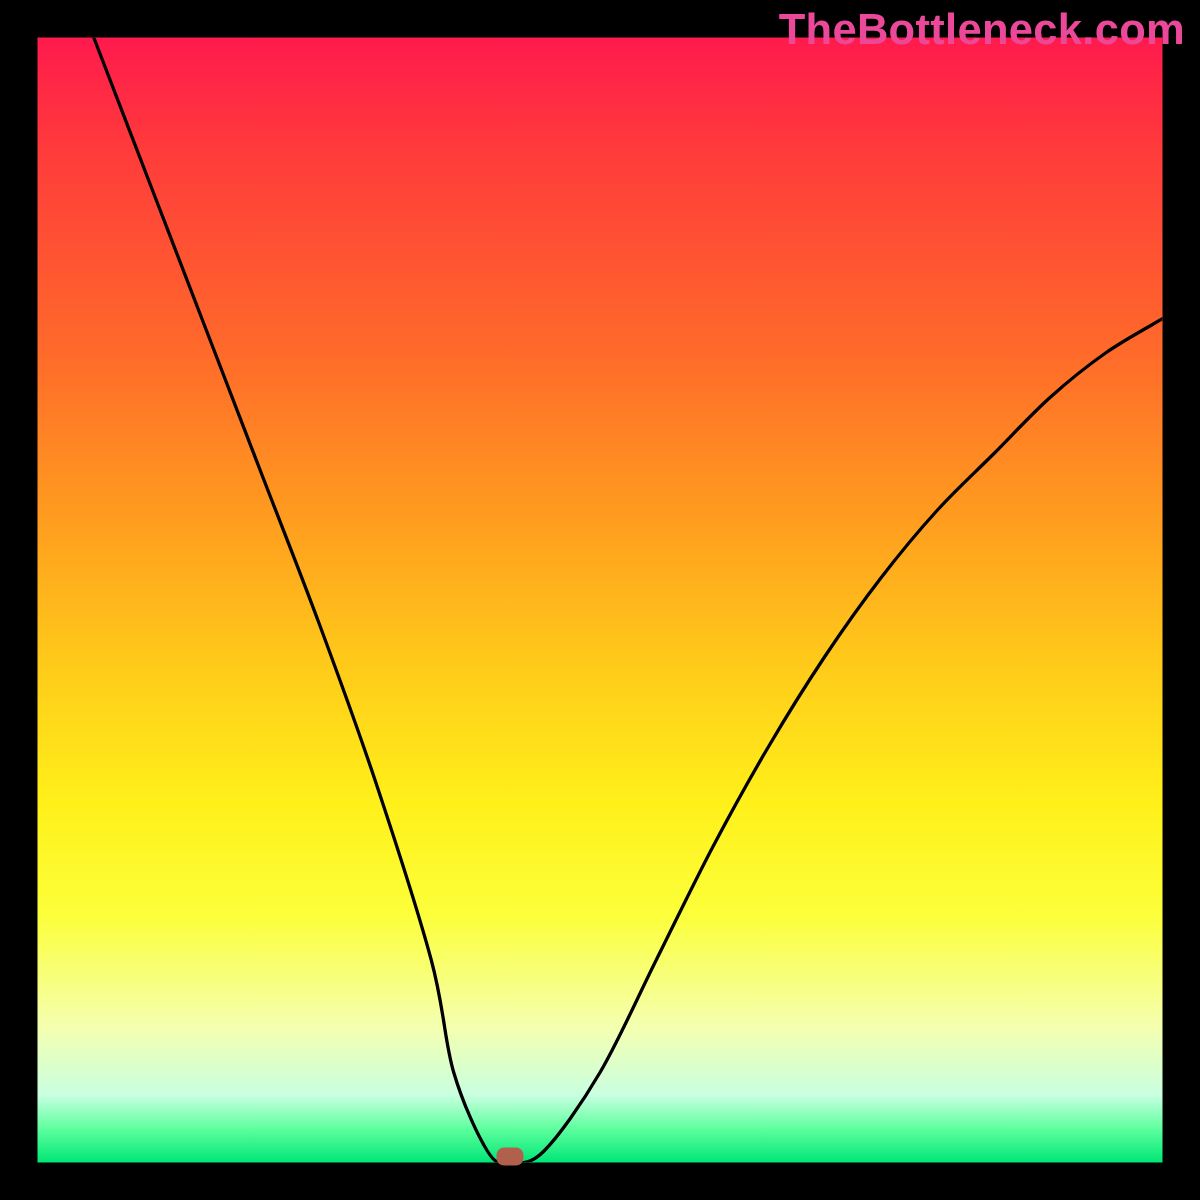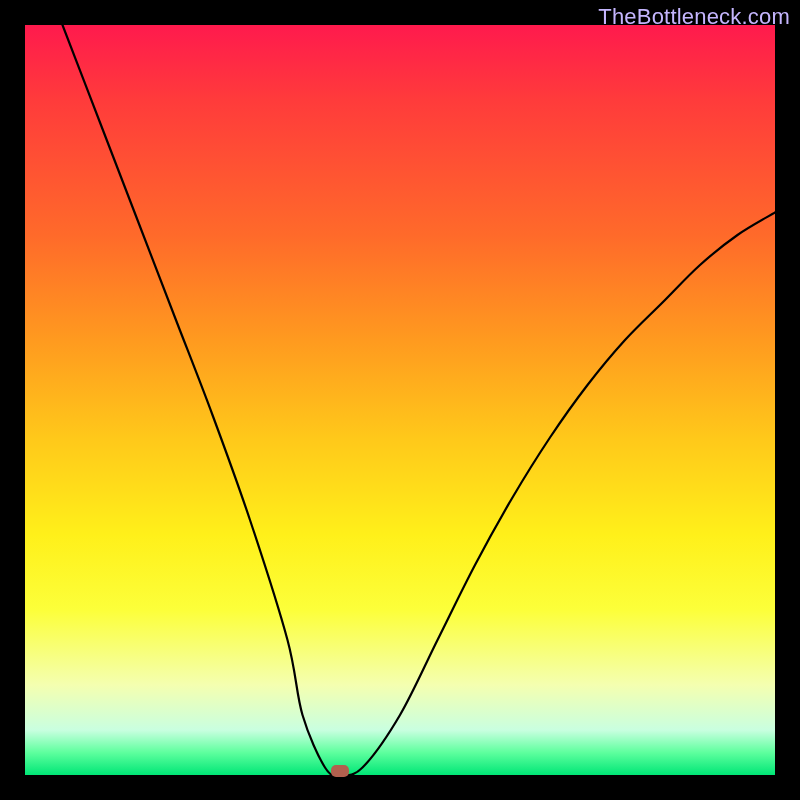--- a/index.html
+++ b/index.html
@@ -36,23 +36,23 @@
       #f4ffb0 88%,
       #c9ffe0 94%,
       #5eff9e 97%,
       #00e676 100%
     );
   }
   .watermark {
     position: absolute;
     top: 4px;
     right: 10px;
-    color: #c4b5fd;
-    font-size: 22px;
-    font-weight: 400;
+    color: #ec4899;
+    font-size: 29px;
+    font-weight: 700;
     letter-spacing: 0.2px;
     user-select: none;
   }
   svg.curve {
     position: absolute;
     left: 0;
     top: 0;
     width: 750px;
     height: 750px;
   }

